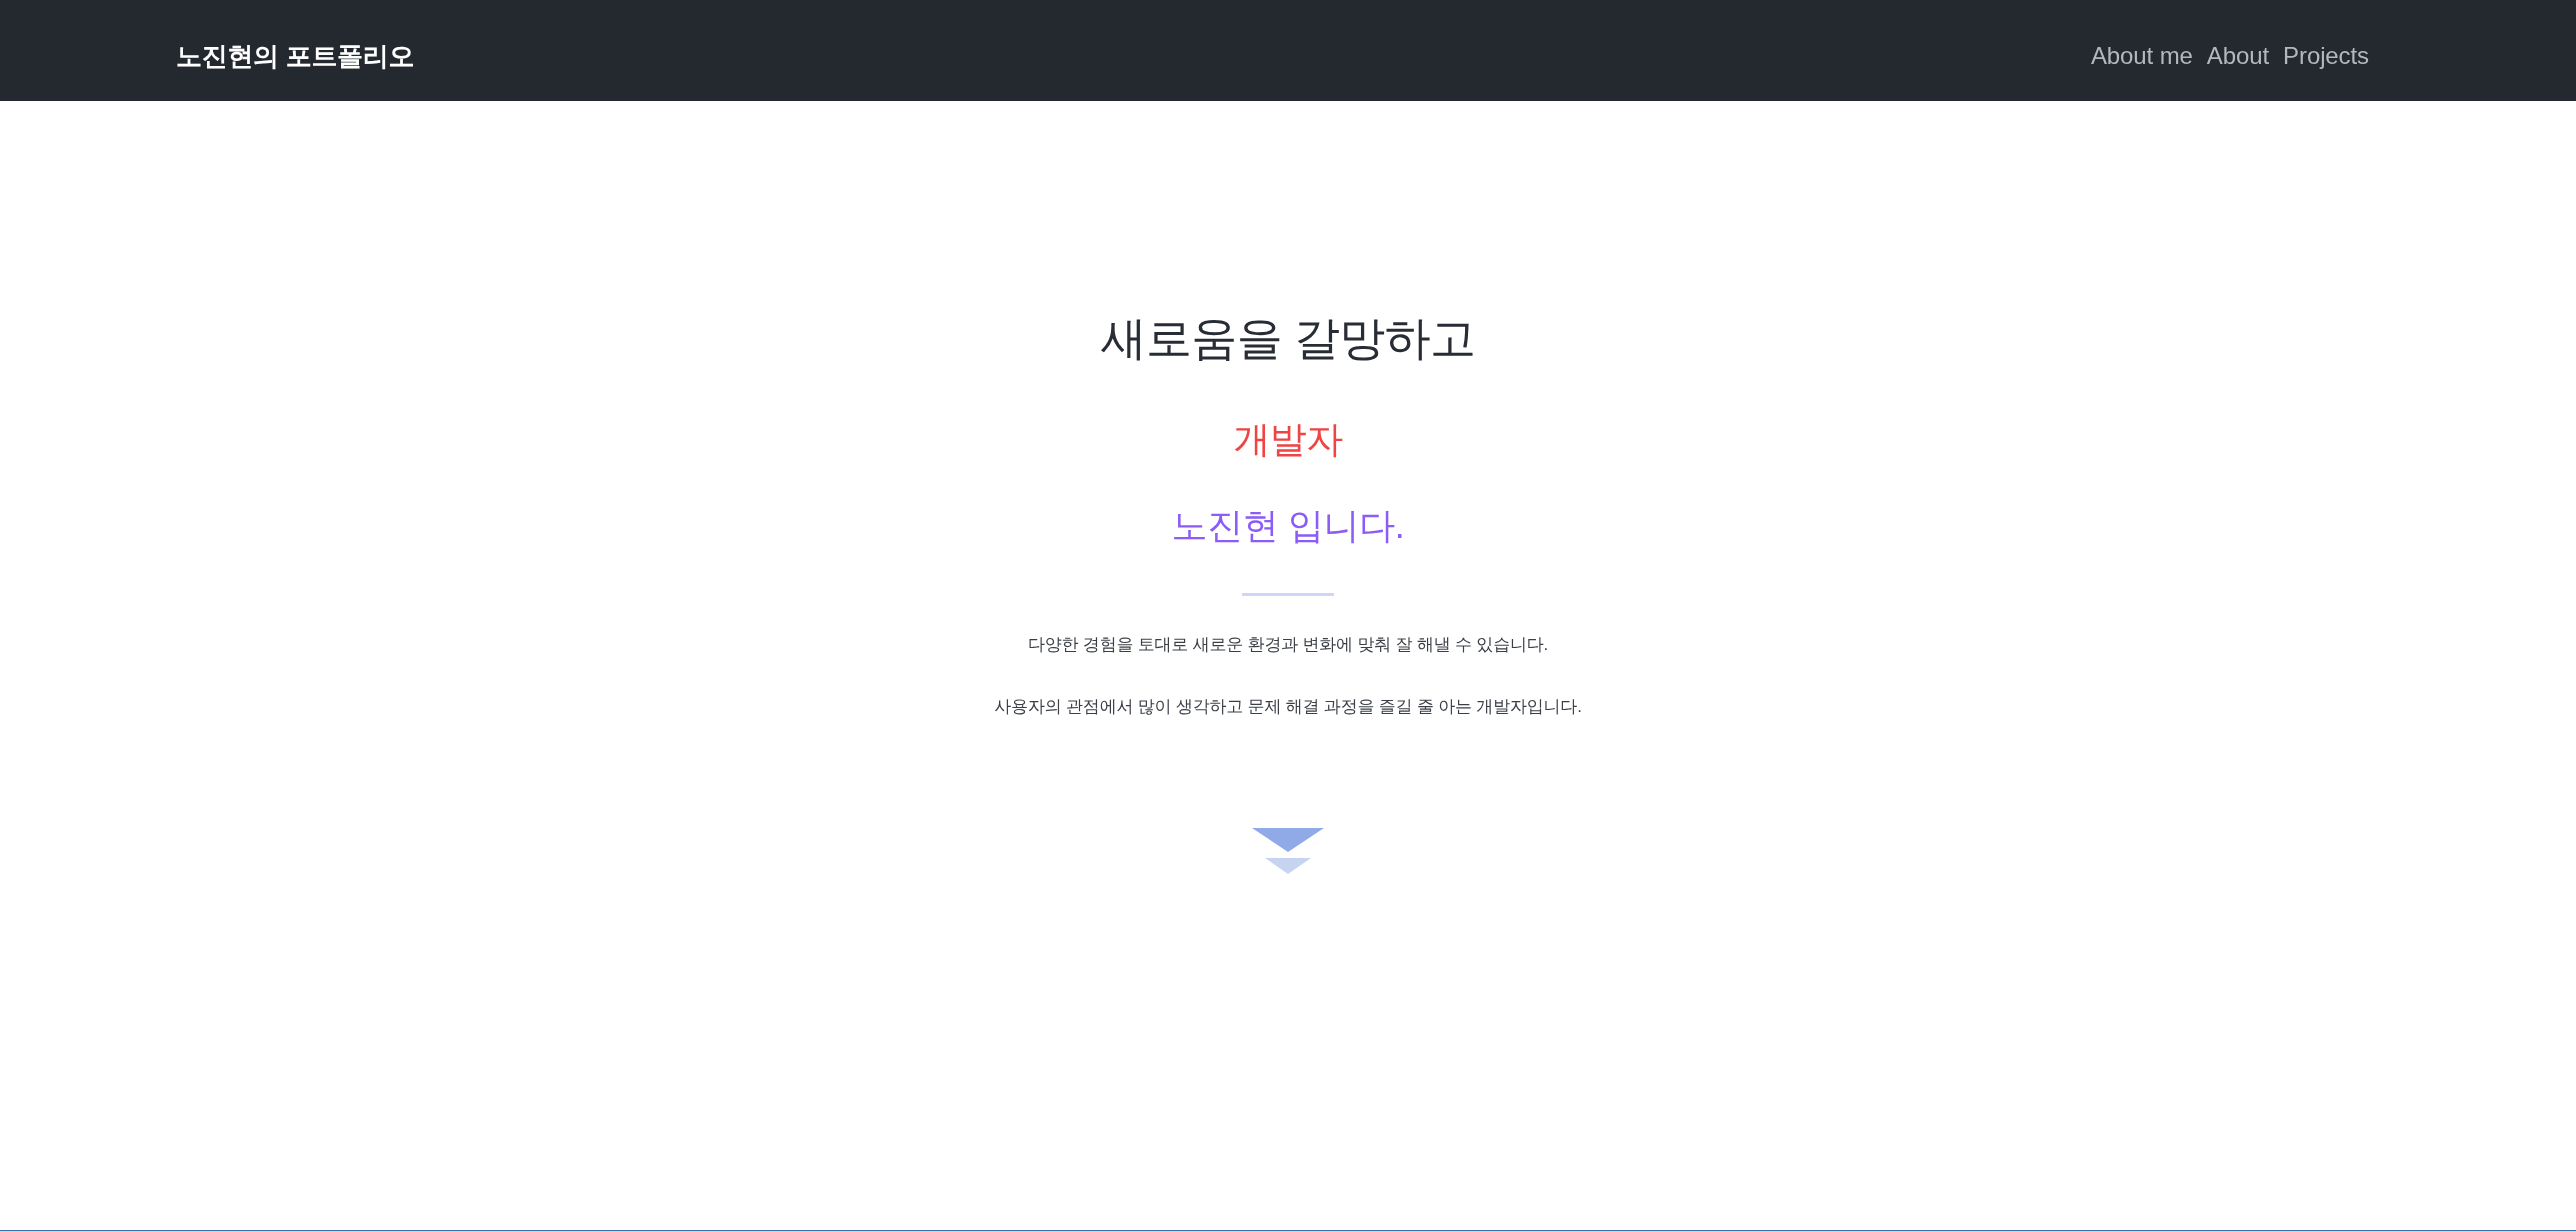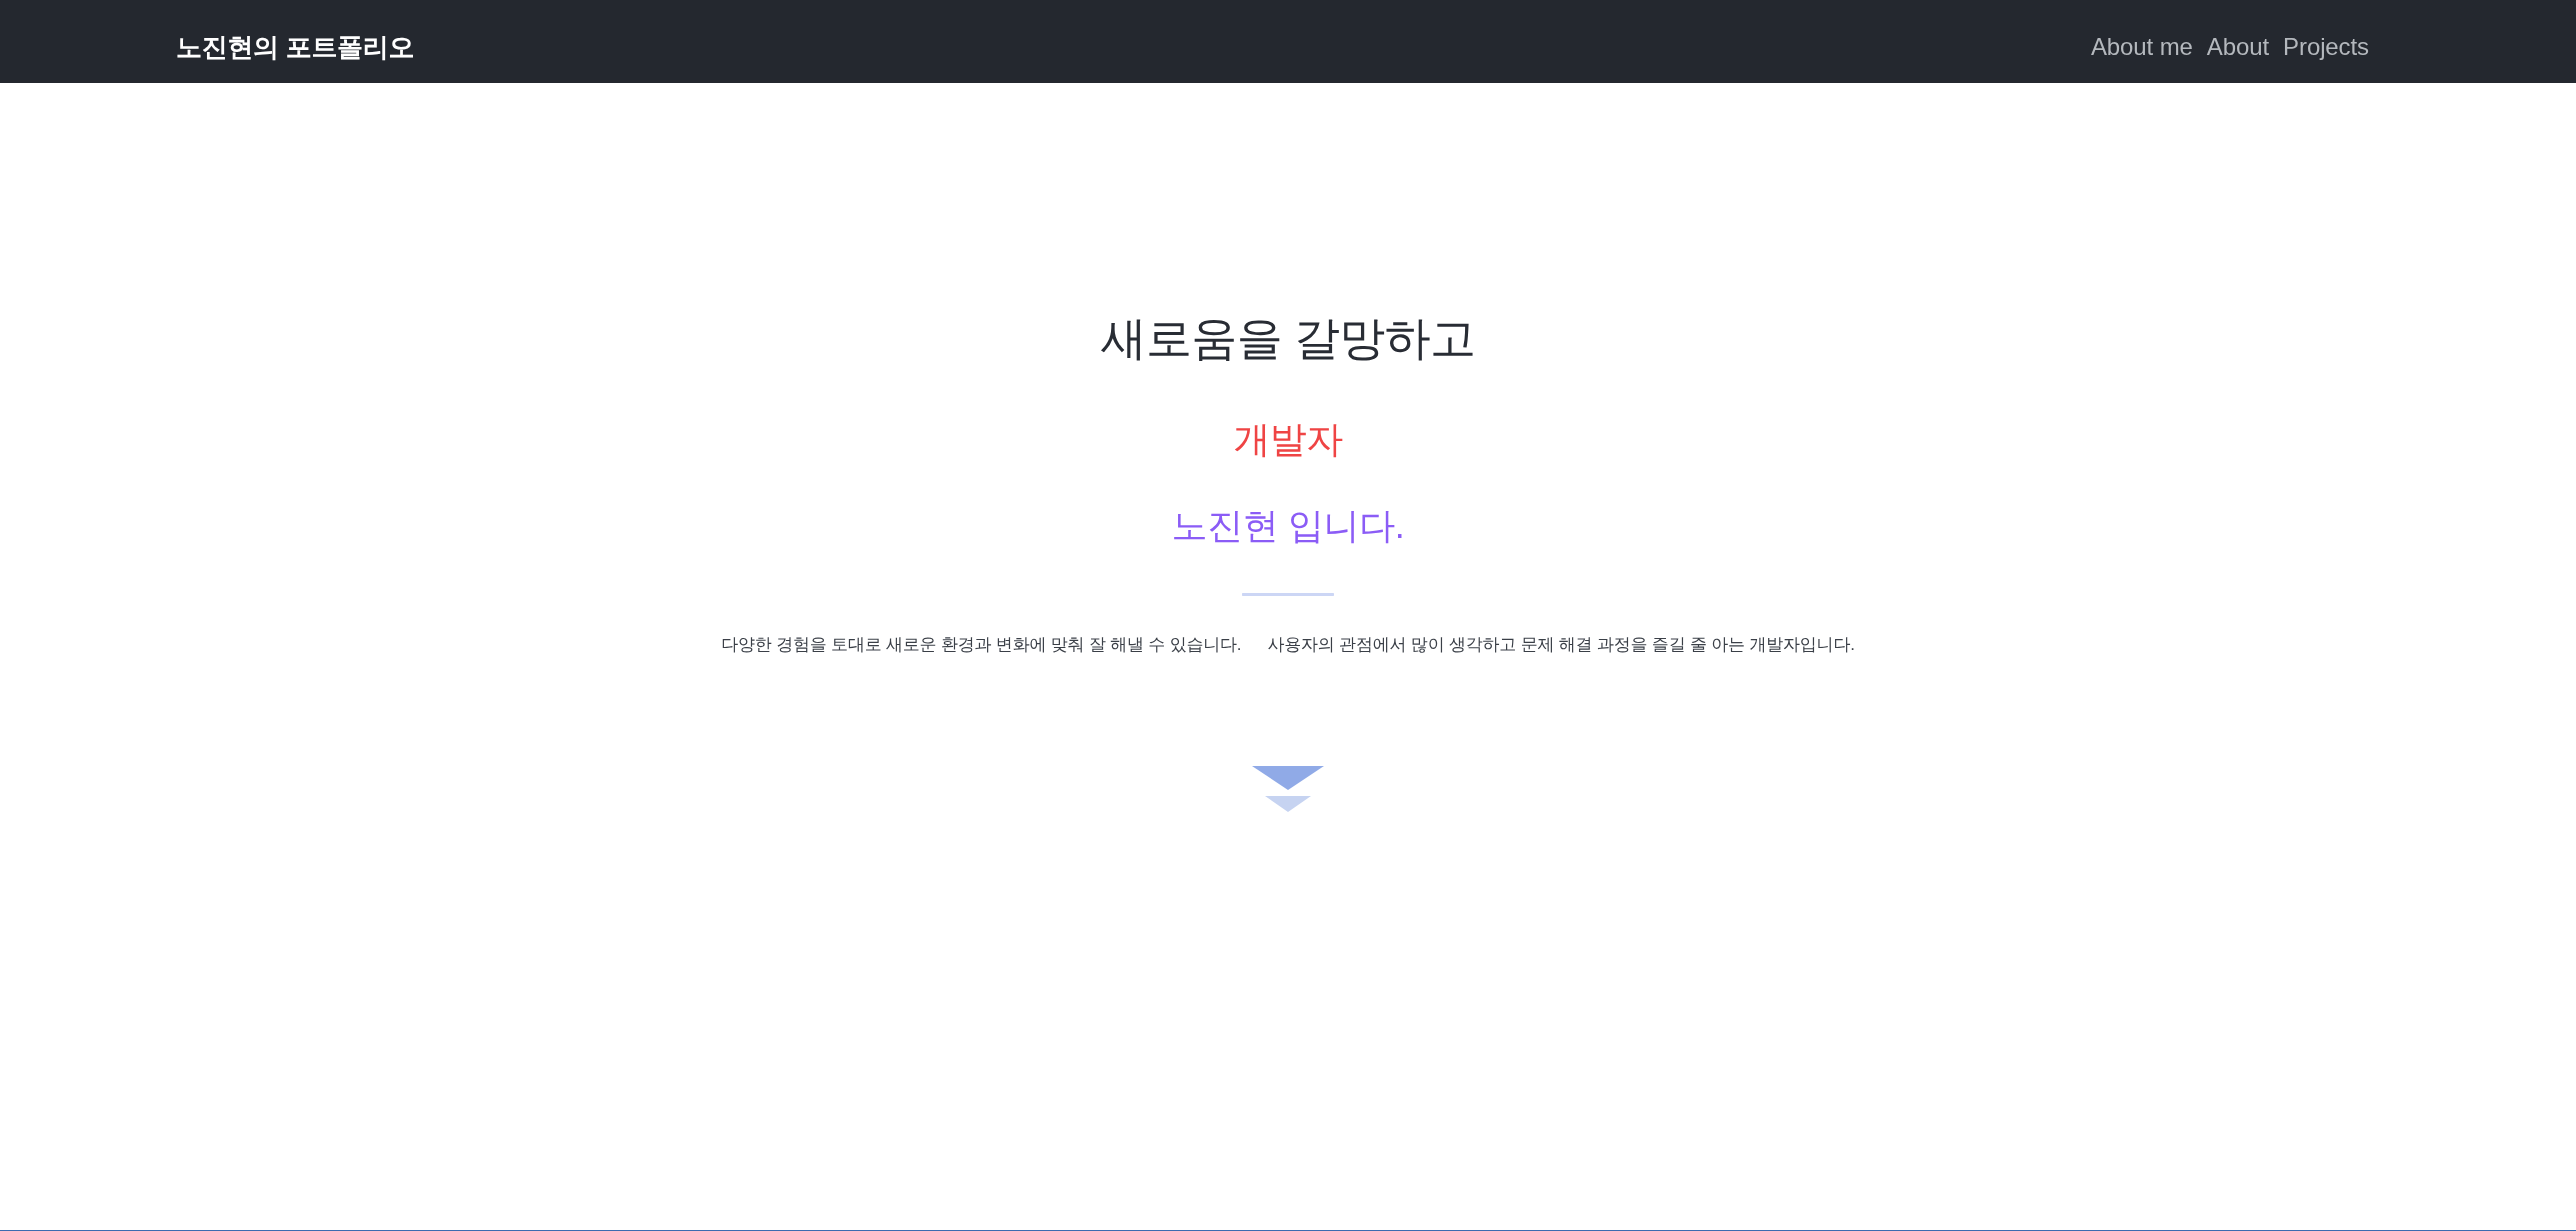--- a/index.html
+++ b/index.html
@@ -21,21 +21,21 @@
     background: #ffffff;
     overflow: hidden;
   }
 
   
   .navbar {
     position: absolute;
     top: 0;
     left: 0;
     width: 2576px;
-    height: 83px;
+    height: 101px;
     background: #24282f;
     display: flex;
     align-items: center;
     justify-content: space-between;
     padding: 11px 176px 0 176px;
   }
 
   .brand {
     color: #ffffff;
     font-size: 26px;
@@ -115,22 +115,23 @@
     width: 92px;
     height: 3.6px;
     background: #ccd6f5;
     border-radius: 0.7px;
   }
 
   .hero-body {
     margin-top: 37px;
     text-align: center;
     display: flex;
-    align-items: center;
-    gap: 26px;
+    flex-direction: column;
+    align-items: center;
+    gap: 38px;
   }
   .hero-body p {
     color: #3a3f47;
     font-size: 17px;
     font-weight: 400;
     line-height: 1.4;
     letter-spacing: -0.2px;
     white-space: nowrap;
   }
 

